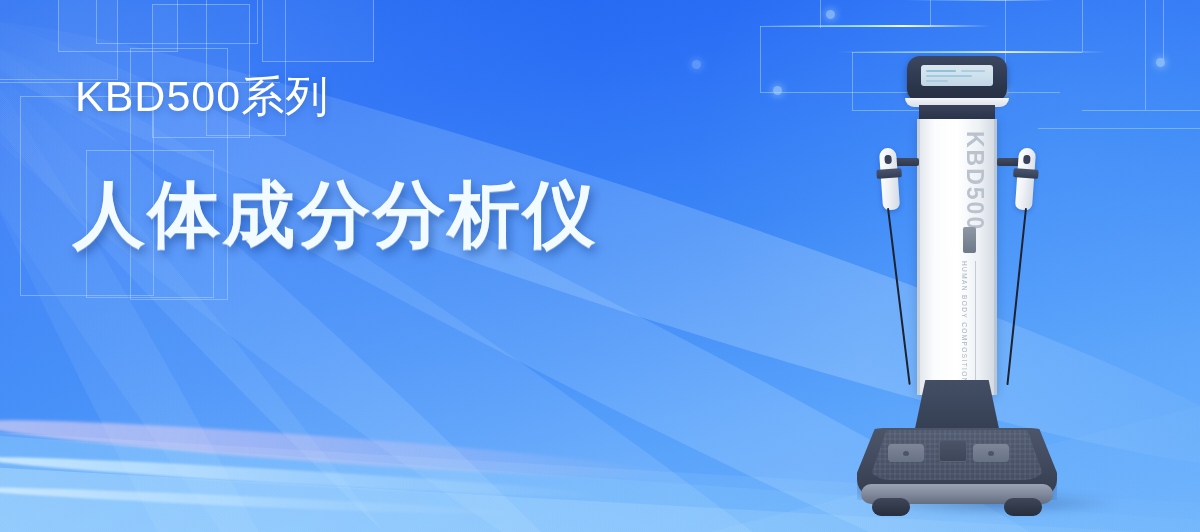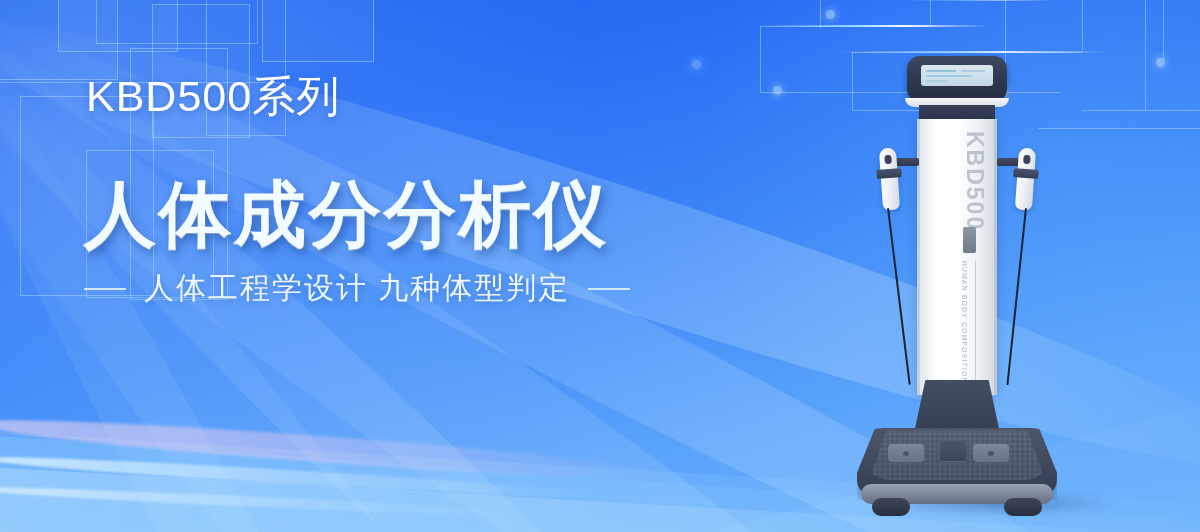--- a/index.html
+++ b/index.html
@@ -72,21 +72,21 @@
     box-shadow: 0 0 7px 2px rgba(190,225,255,0.38);
   }
   .glow-streak {
     position: absolute;
     height: 2px;
     background: linear-gradient(90deg, rgba(255,255,255,0) 0%, rgba(180,235,255,0.85) 45%, rgba(255,255,255,0.95) 62%, rgba(180,235,255,0.0) 100%);
     filter: blur(0.6px);
   }
 
   
-  .content { position: absolute; left: 84px; top: 0; width: 640px; height: 532px; }
+  .content { position: absolute; left: 73px; top: 0; width: 640px; height: 532px; }
 
   .eyebrow {
     position: absolute;
     left: 2px; top: 68px;
     font-size: 43px;
     font-weight: 400;
     letter-spacing: 1px;
     color: #ffffff;
     text-shadow: 0 2px 7px rgba(18,60,140,0.35);
     white-space: nowrap;
@@ -428,25 +428,20 @@
 
     <div class="glow-streak" style="left:760px;  top:25px;  width:230px;"></div>
     <div class="glow-streak" style="left:836px;  top:51px;  width:270px; opacity:.85;"></div>
     <div class="glow-streak" style="left:905px;  top:-1px;  width:150px; opacity:.5;"></div>
   </div>
 
   <div class="content">
     <div class="eyebrow">KBD500系列</div>
     <h1 class="headline">人体成分分析仪</h1>
 
-    <div class="subline">
-      <span class="sub-dash"></span>
-      <span class="sub-text">人体工程学设计  九种体型判定</span>
-      <span class="sub-dash"></span>
-    </div>
 
   </div>
 
   <div class="device">
     <div class="dev-shadow"></div>
 
     <div class="dev-head">
       <div class="dev-screen">
         <span class="screen-line" style="left:5px; top:5px;  width:30px;"></span>
         <span class="screen-line" style="left:5px; top:10px; width:46px; opacity:.7;"></span>

